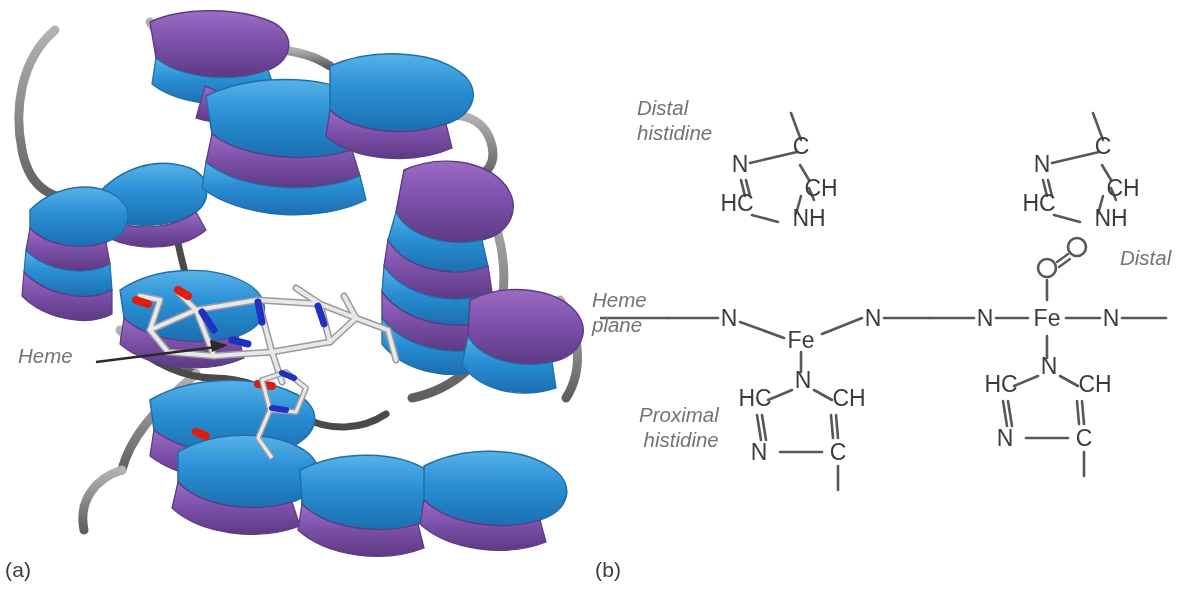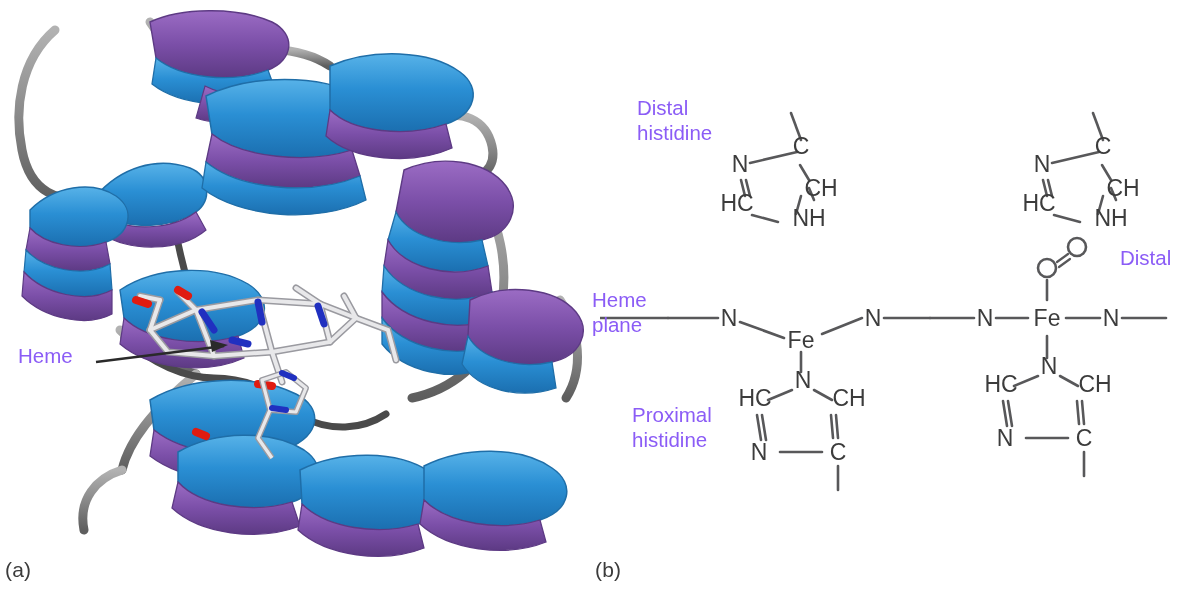--- a/index.html
+++ b/index.html
@@ -2,21 +2,21 @@
 <html><head>
 <meta charset="utf-8">
 <style>
   html,body{margin:0;padding:0;background:#fff;}
   body{width:1200px;height:608px;position:relative;overflow:hidden;
        font-family:"Liberation Sans", sans-serif;color:#3a3a3a;}
   .panel{position:absolute;top:0;height:608px;}
   #panel-a{left:0;width:600px;}
   #panel-b{left:600px;width:600px;}
   .panel-label{position:absolute;font-size:21px;color:#3c3c3c;letter-spacing:.2px;}
-  .fig-label{position:absolute;font-size:20.5px;line-height:25px;color:#8b5cf6;white-space:pre-line;}
+  .fig-label{position:absolute;font-size:20.5px;line-height:25px;color:#737373;white-space:pre-line;font-style:italic;}
   svg{display:block;}
   .abs{position:absolute;left:0;top:0;}
 </style>
 </head>
 <body>
 
 <div class="panel" id="panel-a">
 
   <svg class="abs" width="600" height="608" viewBox="0 0 600 608">
     <defs>
@@ -339,19 +339,19 @@
       <text x="484" y="446">C</text>
     </g>
   </svg>
 
   <div class="fig-label" style="left:37px;top:95px;">Distal
 histidine</div>
 
   <div class="fig-label" style="left:-8px;top:287px;">Heme
 plane</div>
 
-  <div class="fig-label" style="left:32px;top:402px;">Proximal
+  <div class="fig-label" style="left:39px;top:402px;text-align:right;">Proximal
 histidine</div>
 
   <div class="fig-label" style="left:520px;top:245px;">Distal</div>
 
   <div class="panel-label" style="left:-5px;top:558px;">(b)</div>
 </div>
 
 </body></html>

